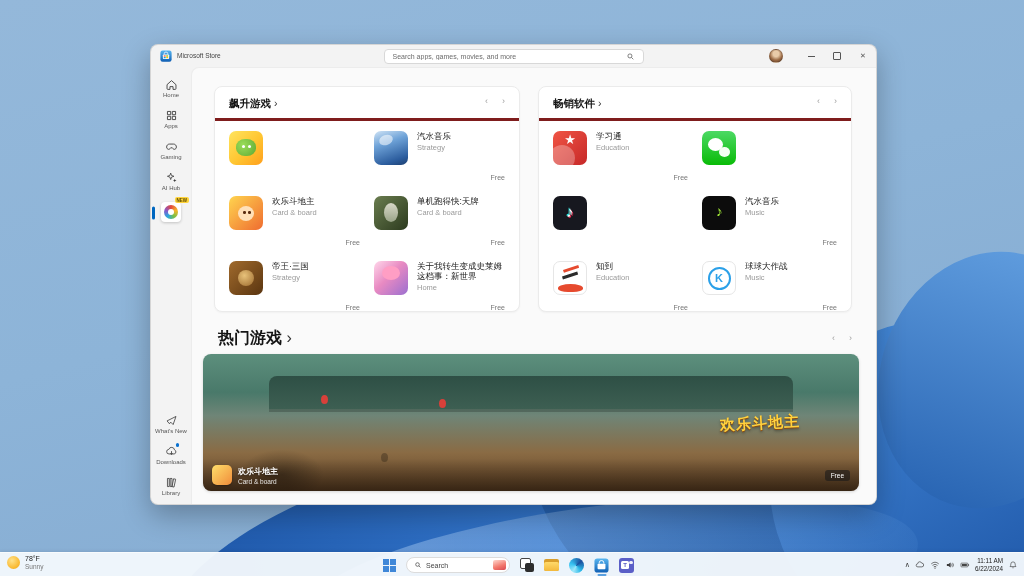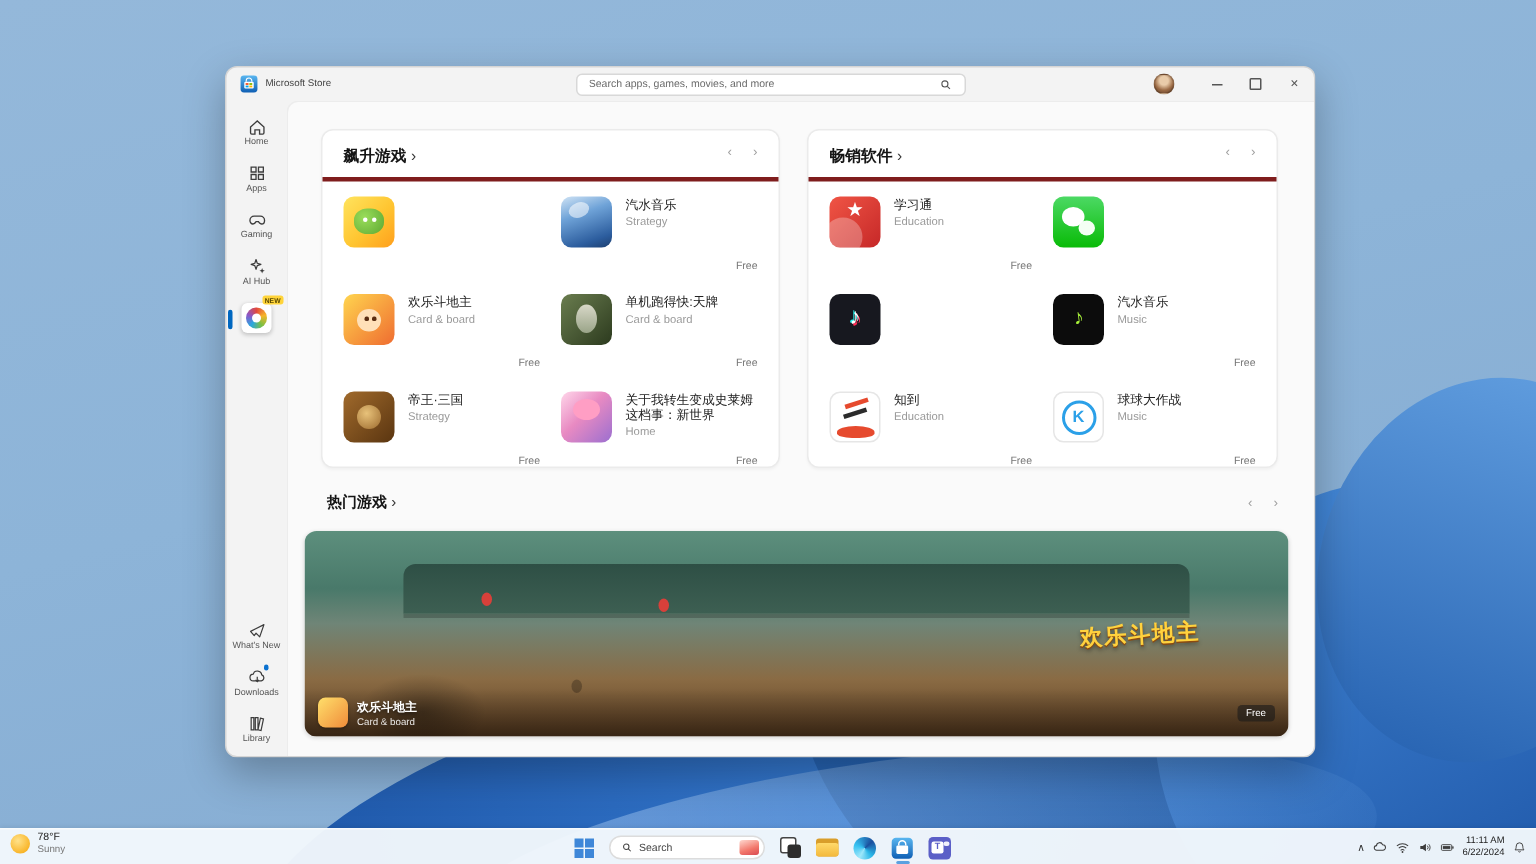--- a/index.html
+++ b/index.html
@@ -134,21 +134,21 @@
   .j5::before { content:""; position:absolute; left:8px; top:12px; width:16px; height:2.5px;
     background:#2b2b2b; transform:rotate(-18deg); box-shadow:3px -6px 0 0 #e64a2e; }
   .j5::after { content:""; position:absolute; left:4px; bottom:2px; width:25px; height:8px;
     background:#e64a2e; border-radius:50% 50% 40% 40%; }
   .j6 { background:#fff; border:1px solid #e6e6e6; display:flex; align-items:center; justify-content:center; }
   .j6::after { content:"K"; width:19px; height:19px; border:2px solid #2ba0e8; border-radius:50%;
     color:#2ba0e8; font-weight:800; font-size:11px; line-height:19px; text-align:center; }
 
   
   .feat-head { position:absolute; left:26px; top:260px; right:24px; display:flex; align-items:center; }
-  .feat-title { font-size:10px; font-weight:700; color:#151515;text-align:right; }
+  .feat-title { font-size:16px; font-weight:700; color:#151515;text-align:right; }
   .feat-title::after { content:" ›"; font-weight:400; color:#333; }
   #cards { position:absolute; left:11px; top:286px; width:656px; height:137px;
     display:flex; gap:11px; }
   .promo { position:relative; flex:1; border-radius:8px; overflow:hidden;
     box-shadow:0 1px 3px rgba(0,0,0,.15); }
   .art { position:absolute; inset:0; }
   .art1 { background:
     radial-gradient(60px 36px at 12% 88%, rgba(0,0,0,.35), transparent 70%),
     linear-gradient(180deg,#5d8f7d 0%,#49796a 28%,#6f8577 45%,#8a6b44 72%,#5e3f22 100%); }
   .art1::before { content:""; position:absolute; left:10%; right:10%; top:16%; height:24%;

